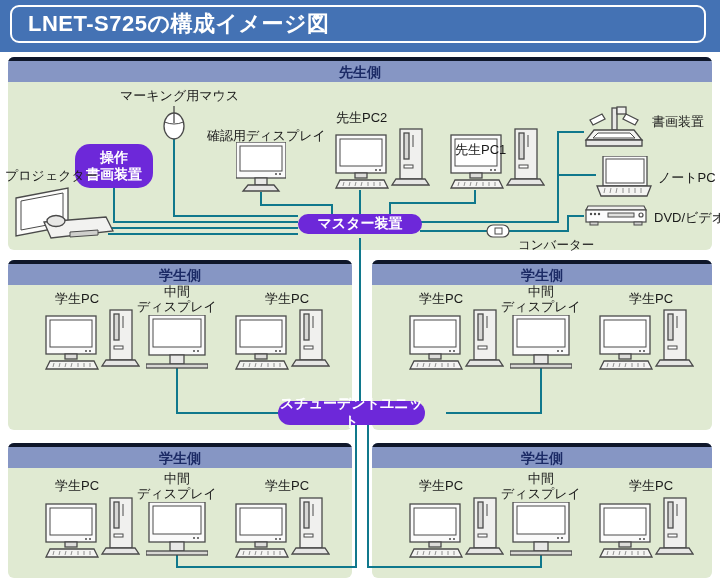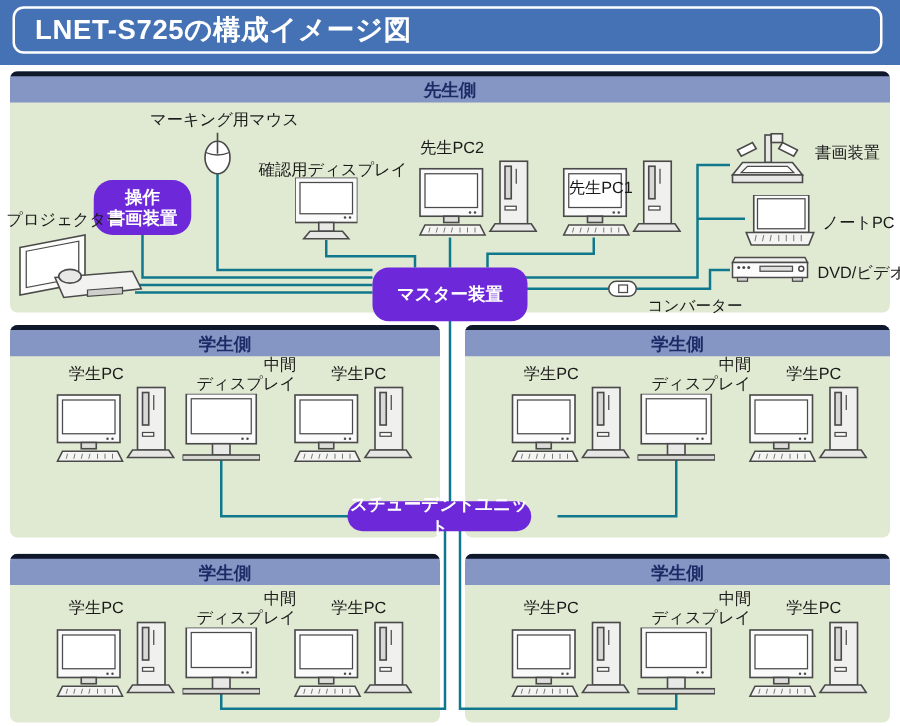--- a/index.html
+++ b/index.html
@@ -20,26 +20,26 @@
   .p-teacher{left:8px;top:57px;width:704px;height:193px;}
   .p-tl{left:8px;top:260px;width:344px;height:170px;}
   .p-tr{left:372px;top:260px;width:340px;height:170px;}
   .p-bl{left:8px;top:443px;width:344px;height:135px;}
   .p-br{left:372px;top:443px;width:340px;height:135px;}
   
   svg.overlay{position:absolute;left:0;top:0;width:720px;height:581px;}
   .cable{stroke:#10788c;stroke-width:2;fill:none;}
   
   .lbl{position:absolute;font-size:13px;color:#1a1a1a;white-space:nowrap;}
-  .lbl-c{text-align:right;white-space:normal;line-height:15px;}
+  .lbl-c{text-align:center;white-space:normal;line-height:15px;}
   
   .pill{position:absolute;background:#6d28d9;color:#fff;font-weight:bold;
     display:flex;align-items:center;justify-content:center;text-align:center;}
   .pill-op{left:75px;top:144px;width:78px;height:44px;border-radius:15px;font-size:14px;line-height:17px;}
-  .pill-master{left:298px;top:214px;width:124px;height:43px;border-radius:13px;font-size:14px;}
+  .pill-master{left:298px;top:214px;width:124px;height:20px;border-radius:13px;font-size:14px;}
   .pill-sunit{left:278px;top:401px;width:147px;height:24px;border-radius:12px;font-size:14px;}
 </style>
 </head>
 <body>
 
 <div class="stage">
 
   <div class="title-band">
     <div class="title-outline"></div>
     <div class="title-text">LNET-S725の構成イメージ図</div>

